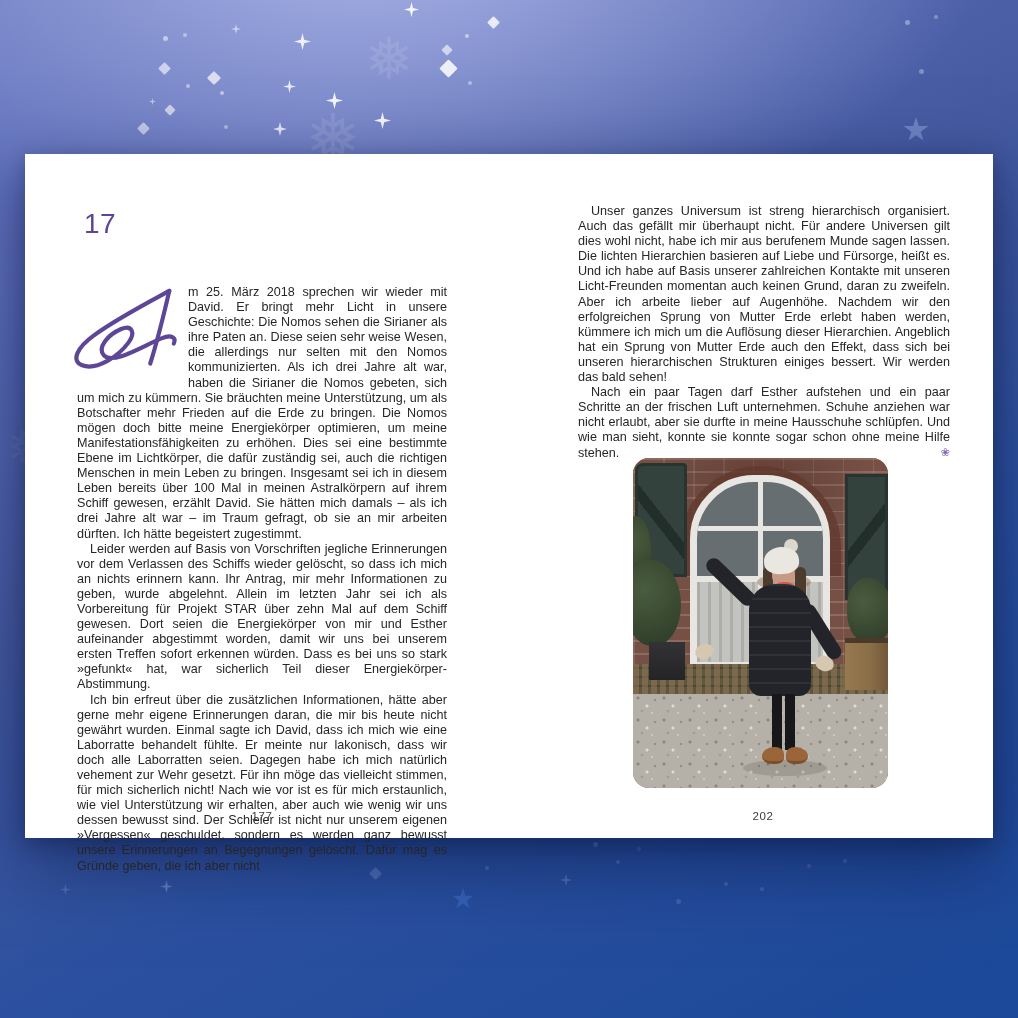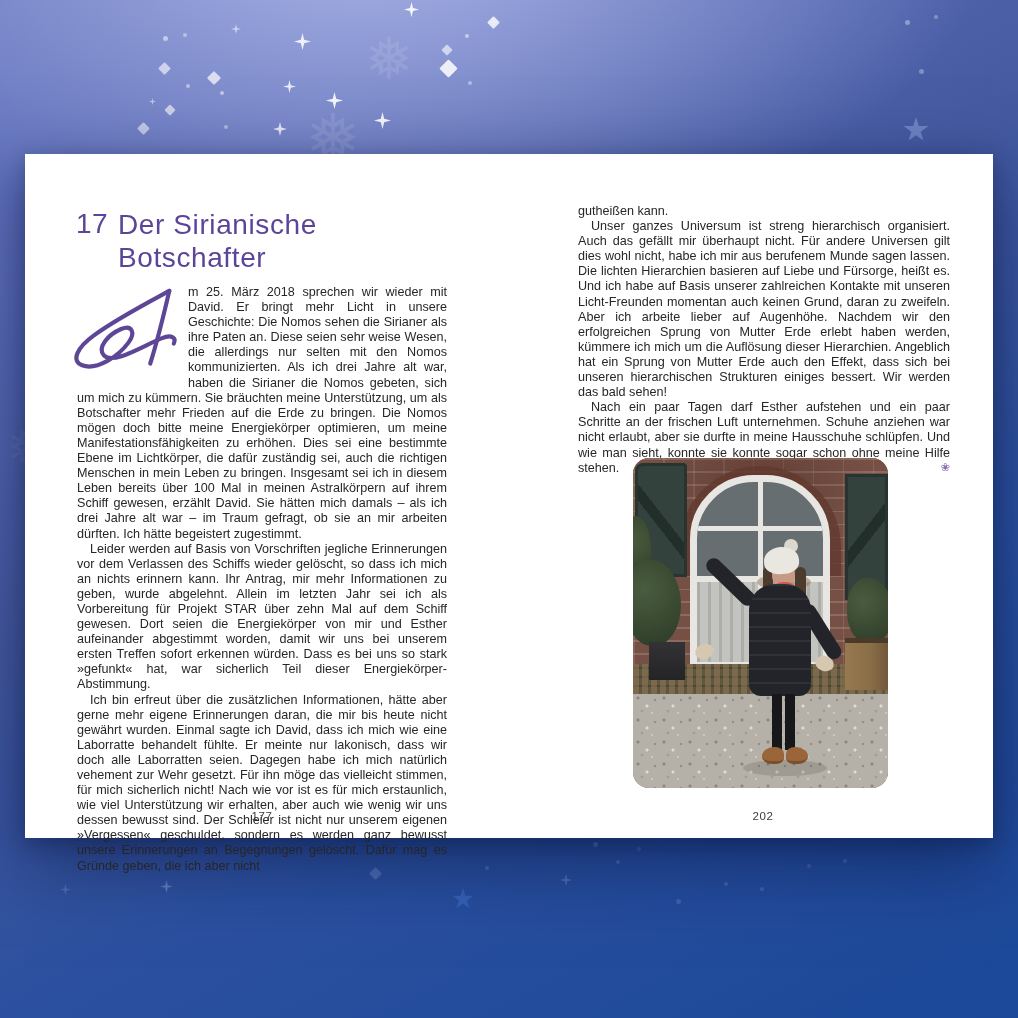--- a/index.html
+++ b/index.html
@@ -16,21 +16,21 @@
   .dec.dot{border-radius:50%;}
   .dec.diamond{transform:rotate(45deg);border-radius:1px;}
   .dec.sparkle{clip-path:polygon(50% 0%,60% 40%,100% 50%,60% 60%,50% 100%,40% 60%,0% 50%,40% 40%);}
   .dec.star5{clip-path:polygon(50% 0%,61% 35%,98% 35%,68% 57%,79% 91%,50% 70%,21% 91%,32% 57%,2% 35%,39% 35%);}
   .dec.flake{background:none!important;color:#fff;display:flex;align-items:center;justify-content:center;line-height:1;}
   
   .book{position:absolute;left:25px;top:154px;width:968px;height:684px;background:var(--paper,#fff);
     display:flex;box-shadow:0 26px 70px rgba(8,18,60,.5),0 6px 18px rgba(8,18,60,.3);}
   .page{position:relative;width:484px;height:100%;}
   .chapter-heading{position:absolute;left:51px;top:54px;display:flex;color:var(--purple,#5c4599);}
-  .ch-num{font-size:28px;line-height:32px;width:30px;letter-spacing:.5px;}
+  .ch-num{font-size:28px;line-height:32px;width:30px;letter-spacing:.5px;margin-left:8px;}
   .ch-title{margin:0 0 0 12px;font-size:28px;line-height:33px;font-weight:400;letter-spacing:.6px;color:var(--purple,#5c4599);}
   .body-col{position:absolute;font-size:12.6px;line-height:15.1px;color:var(--text,#262626);
     text-align:justify;hyphens:auto;-webkit-hyphens:auto;}
   .left-col{left:52px;top:131px;width:370px;}
   .right-col{left:69px;top:50px;width:372px;}
   .para{margin:0;}
   .para.indent{text-indent:13px;}
   .dropcap-box{float:left;width:118px;height:91px;margin:2px 6px 0 -13px;}
   .dropcap-box svg{display:block;width:118px;height:84px;overflow:visible;}
   .sr{position:absolute;width:1px;height:1px;overflow:hidden;clip-path:inset(50%);}
@@ -158,22 +158,20 @@
       <div class="dec dot" style="left: 760px; top: 887px; width: 4px; height: 4px; opacity: 0.3; background: rgb(127, 155, 217);"></div>
       <div class="dec dot" style="left: 807px; top: 864px; width: 4px; height: 4px; opacity: 0.3; background: rgb(127, 155, 217);"></div>
       <div class="dec dot" style="left: 843px; top: 859px; width: 4px; height: 4px; opacity: 0.3; background: rgb(127, 155, 217);"></div>
     </div>
 
   <div class="book">
 
     <section class="page page-left">
       <header class="chapter-heading">
         <span class="ch-num">17</span>
-        <h1 class="ch-title"><span>Der Sirianische</span><br>
-        <span>Botschafter</span></h1>
       </header>
 
       <div class="body-col left-col">
         <p class="para">
           <span class="dropcap-box">
             <svg viewBox="0 0 130 92" aria-hidden="true">
               <g fill="none" stroke="#5e4697" stroke-width="4.6" stroke-linecap="round">
                 <path d="M 116 4 C 110 30, 102 62, 95 84"></path>
                 <path d="M 116 4 C 92 17, 56 36, 33 53 C 15 66, 7 81, 20 86 C 36 92, 60 76, 71 61 C 79 50, 75 41, 63 46 C 49 52, 36 66, 44 75 C 54 86, 88 64, 108 56 C 118 52, 124 55, 121 62"></path>
               </g>
@@ -183,21 +181,20 @@
         </p>
         <p class="para indent">Leider werden auf Basis von Vorschriften jegliche Erinnerungen vor dem Verlassen des Schiffs wieder gelöscht, so dass ich mich an nichts erinnern kann. Ihr Antrag, mir mehr Informationen zu geben, wurde abgelehnt. Allein im letzten Jahr sei ich als Vorbereitung für Projekt STAR über zehn Mal auf dem Schiff gewesen. Dort seien die Energiekörper von mir und Esther aufeinander abgestimmt worden, damit wir uns bei unserem ersten Treffen sofort erkennen würden. Dass es bei uns so stark »gefunkt« hat, war sicherlich Teil dieser Energiekörper-Abstimmung.</p>
         <p class="para indent">Ich bin erfreut über die zusätzlichen Informationen, hätte aber gerne mehr eigene Erinnerungen daran, die mir bis heute nicht gewährt wurden. Einmal sagte ich David, dass ich mich wie eine Laborratte behandelt fühlte. Er meinte nur lakonisch, dass wir doch alle Laborratten seien. Dagegen habe ich mich natürlich vehement zur Wehr gesetzt. Für ihn möge das vielleicht stimmen, für mich sicherlich nicht! Nach wie vor ist es für mich erstaunlich, wie viel Unterstützung wir erhalten, aber auch wie wenig wir uns dessen bewusst sind. Der Schleier ist nicht nur unserem eigenen »Vergessen« geschuldet, sondern es werden ganz bewusst unsere Erinnerungen an Begegnungen gelöscht. Dafür mag es Gründe geben, die ich aber nicht</p>
       </div>
 
       <div class="page-num">177</div>
     </section>
 
     <section class="page page-right">
       <div class="body-col right-col">
-        <p class="para">gutheißen kann.</p>
         <p class="para indent">Unser ganzes Universum ist streng hierarchisch organisiert. Auch das gefällt mir überhaupt nicht. Für andere Universen gilt dies wohl nicht, habe ich mir aus berufenem Munde sagen lassen. Die lichten Hierarchien basieren auf Liebe und Fürsorge, heißt es. Und ich habe auf Basis unserer zahlreichen Kontakte mit unseren Licht-Freunden momentan auch keinen Grund, daran zu zweifeln. Aber ich arbeite lieber auf Augenhöhe. Nachdem wir den erfolgreichen Sprung von Mutter Erde erlebt haben werden, kümmere ich mich um die Auflösung dieser Hierarchien. Angeblich hat ein Sprung von Mutter Erde auch den Effekt, dass sich bei unseren hierarchischen Strukturen einiges bessert. Wir werden das bald sehen!</p>
         <p class="para indent last-para">
           <span>Nach ein paar Tagen darf Esther aufstehen und ein paar Schritte an der frischen Luft unternehmen. Schuhe anziehen war nicht erlaubt, aber sie durfte in meine Hausschuhe schlüpfen. Und wie man sieht, konnte sie konnte sogar schon ohne meine Hilfe stehen.</span>
           <span class="ornament">❀</span>
         </p>
       </div>
 
       <figure class="photo" aria-label="Frau mit weißer Bommelmütze, rotem Schal und dunkler Winterjacke steht mit ausgebreiteten Armen in Hausschuhen auf Kies vor einem Bogenfenster mit dunkelgrünen Fensterläden an einer Backsteinfassade">
         <div class="ph ph-wall"></div>
         <div class="ph ph-arch"></div>

